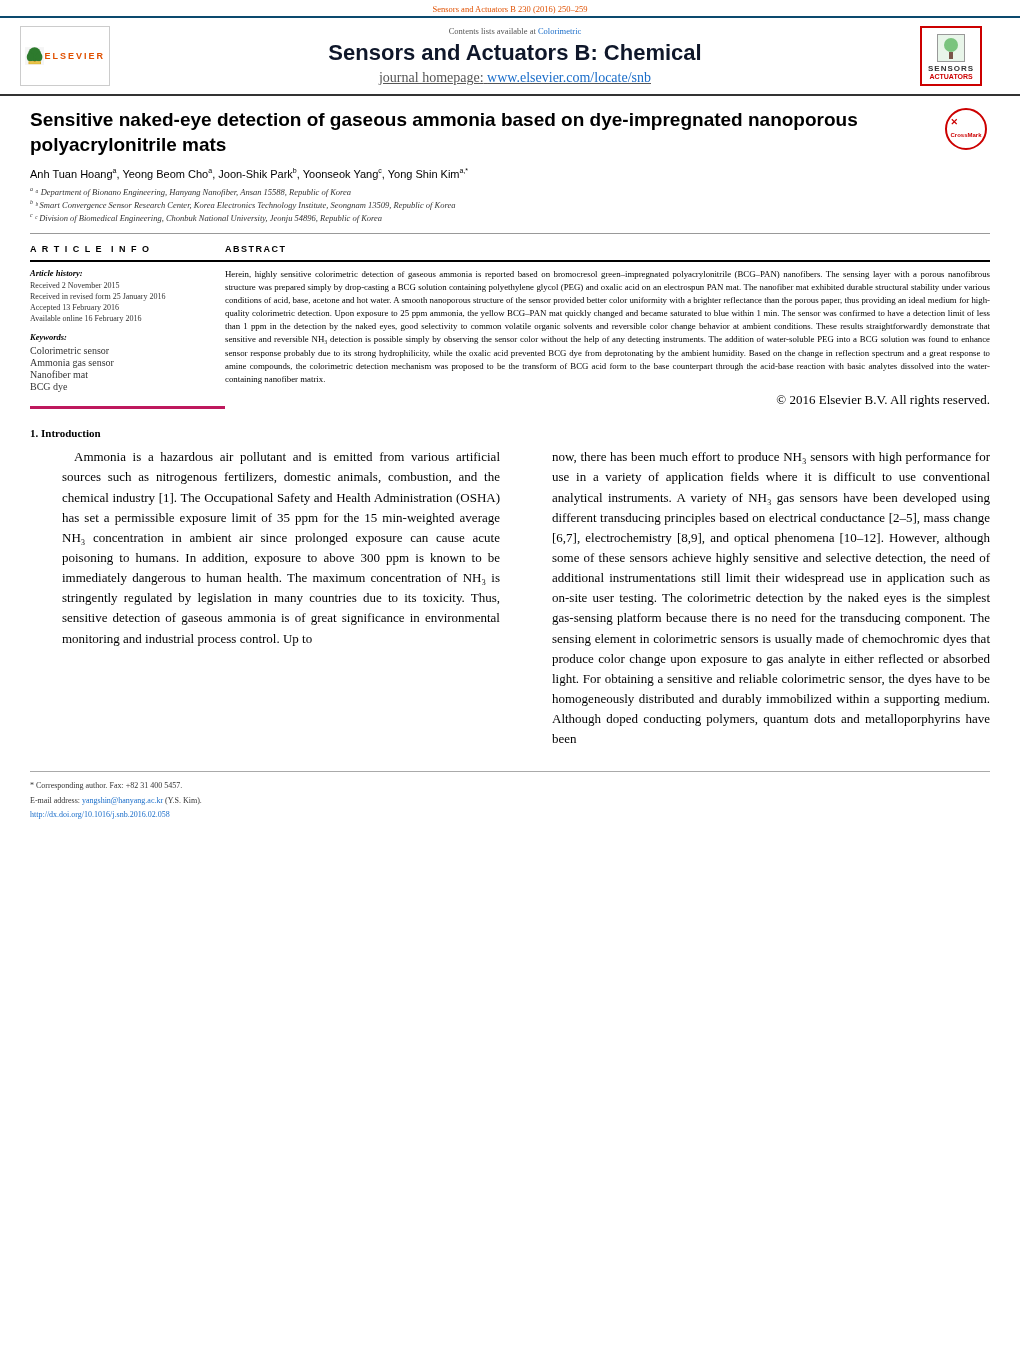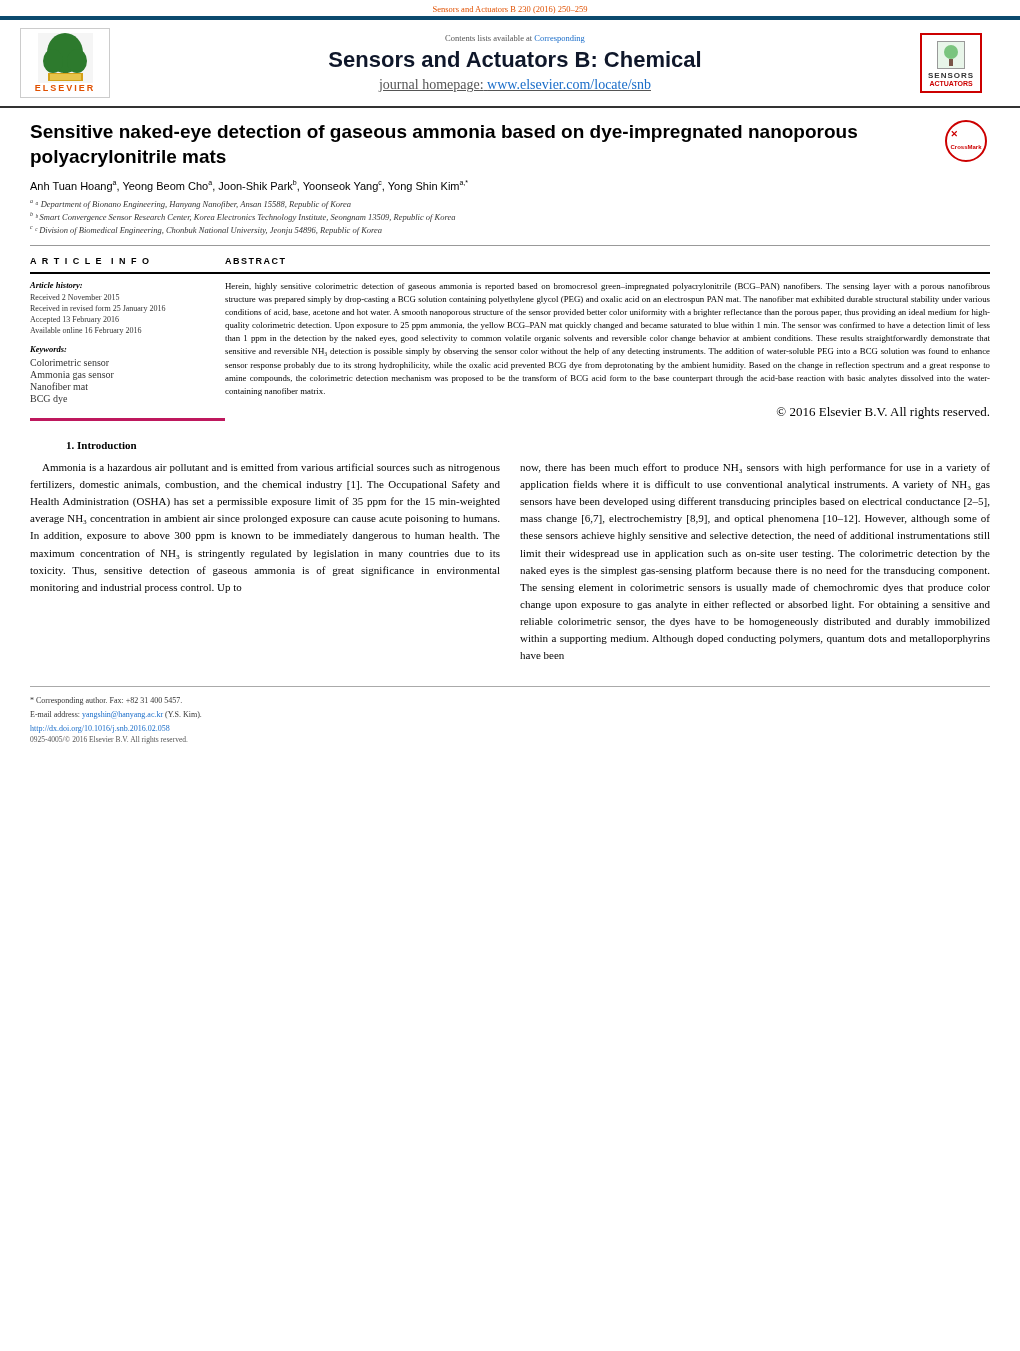--- a/index.html
+++ b/index.html
@@ -11,21 +11,21 @@
       width: 1020px;
       min-height: 1351px;
     }
 
     
     .journal-bar {
       text-align: center;
       font-size: 8.5px;
       color: #e05000;
       padding: 4px 0 2px 0;
-      border-bottom: 4px solid #0c4a6e;
+      border-bottom: 2px solid #0c4a6e;
     }
 
     
     .header-section {
       display: flex;
       align-items: center;
       padding: 8px 20px;
       border-bottom: 2px solid #333;
     }
     .elsevier-logo {
@@ -92,21 +92,21 @@
       align-items: center;
       justify-content: center;
       color: #333;
     }
 
     
     .elsevier-box {
       border: 1px solid #ccc;
       padding: 4px;
       display: flex;
-      flex-direction: column;
+      flex-direction: row;
       align-items: center;
     }
     .elsevier-text {
       font-size: 9px;
       font-weight: bold;
       color: #e05000;
       font-family: Arial, sans-serif;
       letter-spacing: 2px;
     }
 
@@ -254,35 +254,35 @@
 
     
     .body-section {
       margin-top: 18px;
     }
     .section-title {
       font-size: 11px;
       font-weight: bold;
       color: #000;
       margin-bottom: 8px;
-      margin-left: 36px;
     }
     .two-col-body {
       display: flex;
       gap: 20px;
     }
     .body-col {
       flex: 1;
     }
     .body-para {
-      font-size: 11px;
+      font-size: 13px;
       line-height: 1.55;
       text-align: justify;
       color: #000;
       margin-bottom: 6px;
+      margin-left: 32px;
     }
     .indent-para {
       text-indent: 12px;
     }
 
     
     .article-footer {
       margin-top: 16px;
       border-top: 1px solid #aaa;
       padding-top: 8px;
@@ -328,21 +328,21 @@
         <rect x="10" y="40" width="35" height="8" fill="#d4a017"></rect>
         <rect x="12" y="41" width="31" height="6" fill="#e8c44a"></rect>
       </svg>
       <div class="elsevier-text">ELSEVIER</div>
     </div>
   </div>
 
   <div class="header-center">
     <div class="contents-line">
       <span>Contents lists available at</span>
-      <a href="#">Corresponding</a>
+      <a href="#">Colorimetric</a>
     </div>
     <div class="journal-title">Sensors and Actuators B: Chemical</div>
     <div class="homepage-line">
       <span>journal homepage:</span>
       <a href="#">www.elsevier.com/locate/snb</a>
     </div>
   </div>
 
   <div class="sensors-logo">
     <div class="sensors-logo-box">
@@ -442,16 +442,15 @@
       <span>* Corresponding author. Fax: +82 31 400 5457.</span>
     </div>
     <div class="footer-note">
       <span>E-mail address:</span>
       <a class="footer-link" href="#">yangshin@hanyang.ac.kr</a>
       <span>(Y.S. Kim).</span>
     </div>
     <div class="doi-line">
       <a class="footer-link" href="#">http://dx.doi.org/10.1016/j.snb.2016.02.058</a>
     </div>
-    <div class="issn-line">0925-4005/© 2016 Elsevier B.V. All rights reserved.</div>
   </div>
 
 </div>
 
 </body></html>

